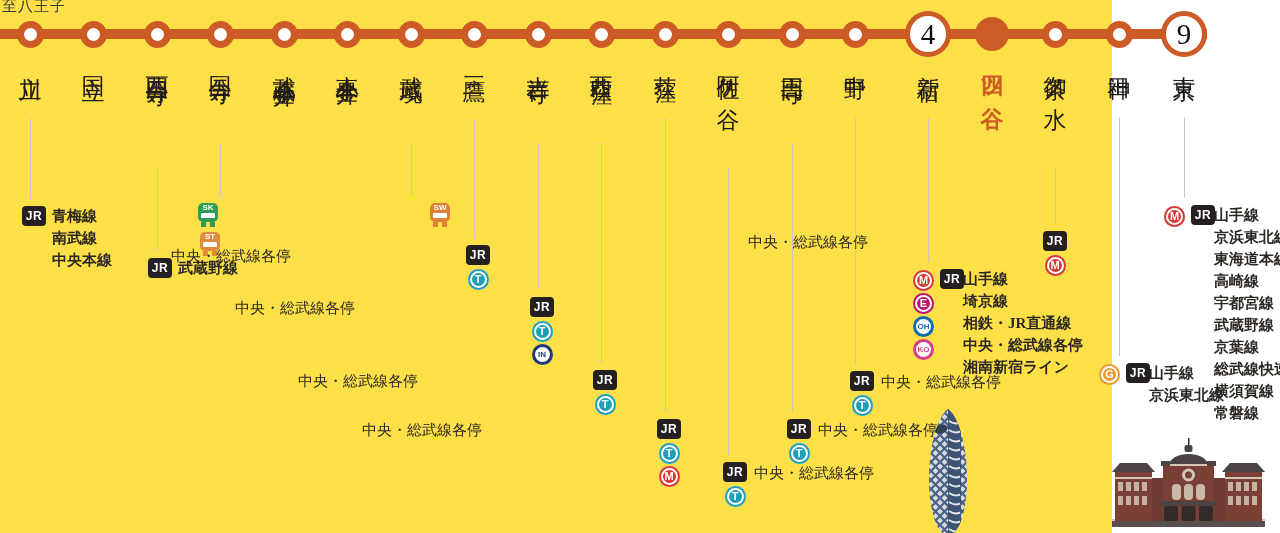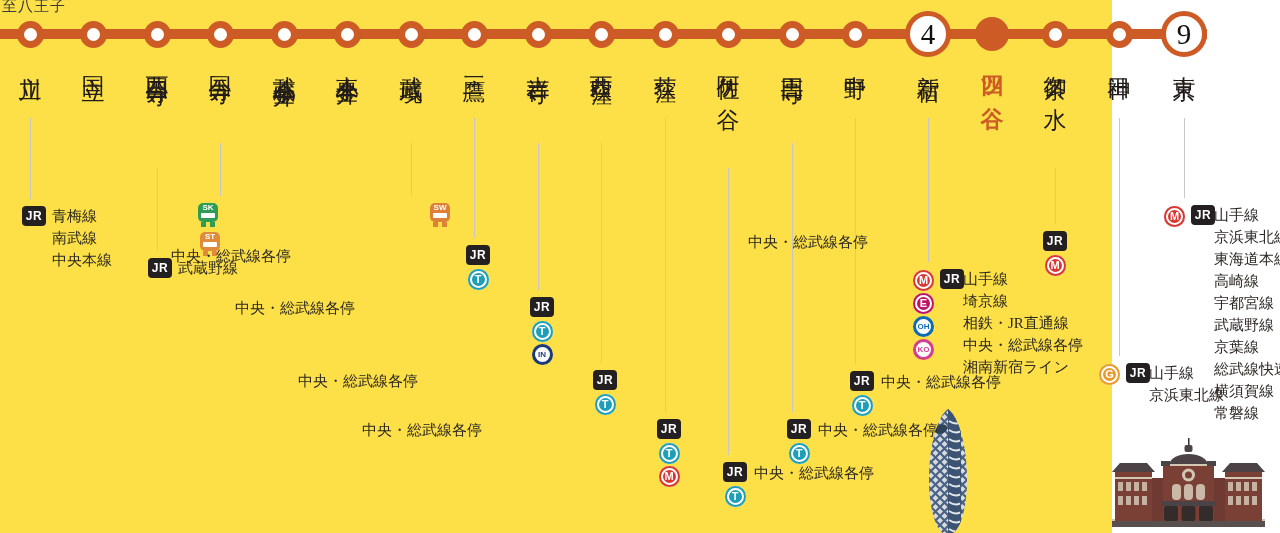--- a/index.html
+++ b/index.html
@@ -17,21 +17,21 @@
           font-size:29px;text-align:center;line-height:36px;color:#15100D;}
   .mk.current{width:34px;height:34px;background:var(--line);}
   .conn{position:absolute;width:1px;background:#C7C7C7;}
   .b-rect{position:absolute;width:24px;height:20px;border-radius:4px;color:#fff;
           font:bold 12px "Liberation Sans",sans-serif;text-align:center;line-height:20px;letter-spacing:.5px;}
   .b-disc{position:absolute;width:21px;height:21px;border-radius:50%;color:#fff;
           font:bold 11px "Liberation Sans",sans-serif;text-align:center;line-height:21px;}
   .b-ring{position:absolute;width:21px;height:21px;border-radius:50%;background:#fff;box-sizing:border-box;
           font:bold 8px "Liberation Sans",sans-serif;text-align:center;line-height:15px;}
   .label-text{position:absolute;font-size:15px;color:#2B2723;white-space:nowrap;line-height:18px;}
-  .lines-col{position:absolute;font-size:15px;color:#2B2723;line-height:22px;white-space:pre;}
+  .lines-col{position:absolute;font-size:15px;color:#2B2723;line-height:22px;white-space:pre;font-weight:bold;}
   .train{position:absolute;width:20px;height:24px;}
   .t-body{position:absolute;left:0;top:0;right:0;bottom:5px;border-radius:5px;color:#fff;
           font:bold 8px "Liberation Sans",sans-serif;text-align:center;line-height:10px;}
   .t-glass{position:absolute;left:3px;top:10px;width:14px;height:5px;background:#fff;border-radius:1px;}
   .t-foot{position:absolute;bottom:0;width:5px;height:5px;}
   .illus{position:absolute;}
 </style>
 </head>
 <body>
 

